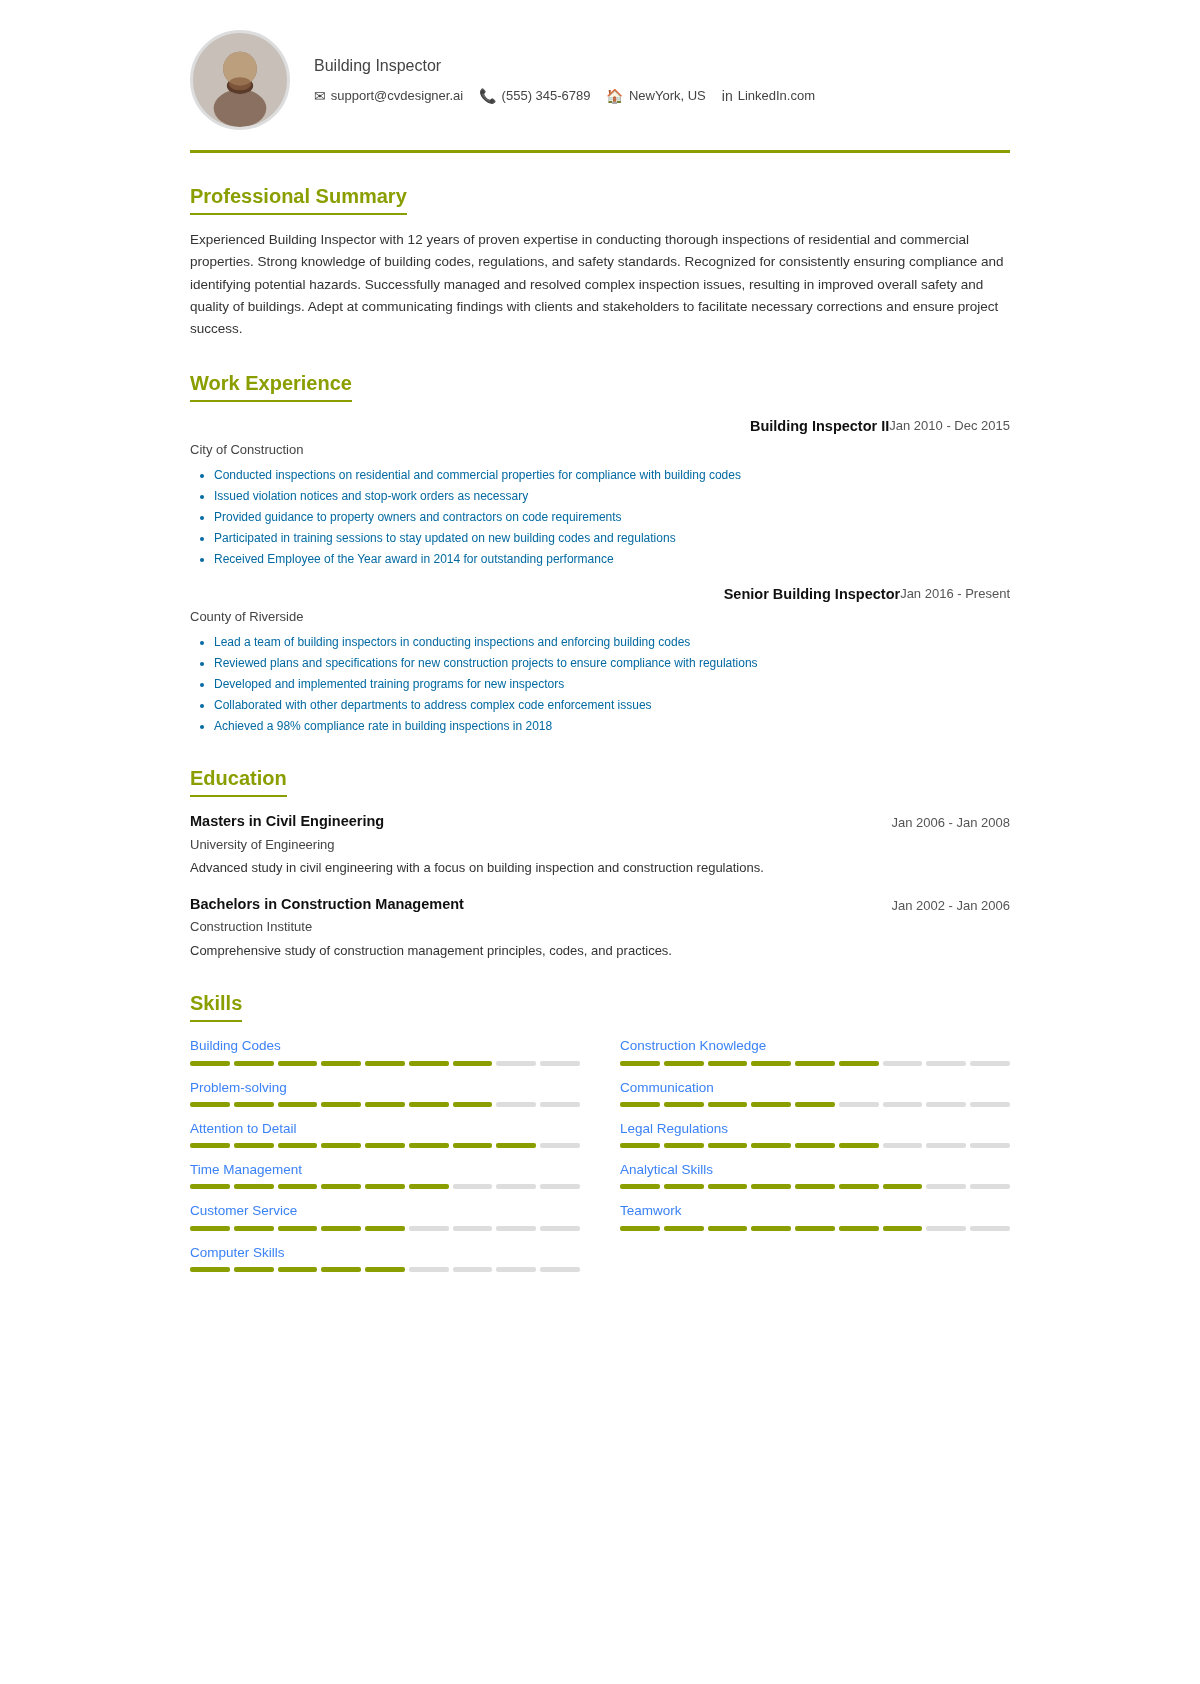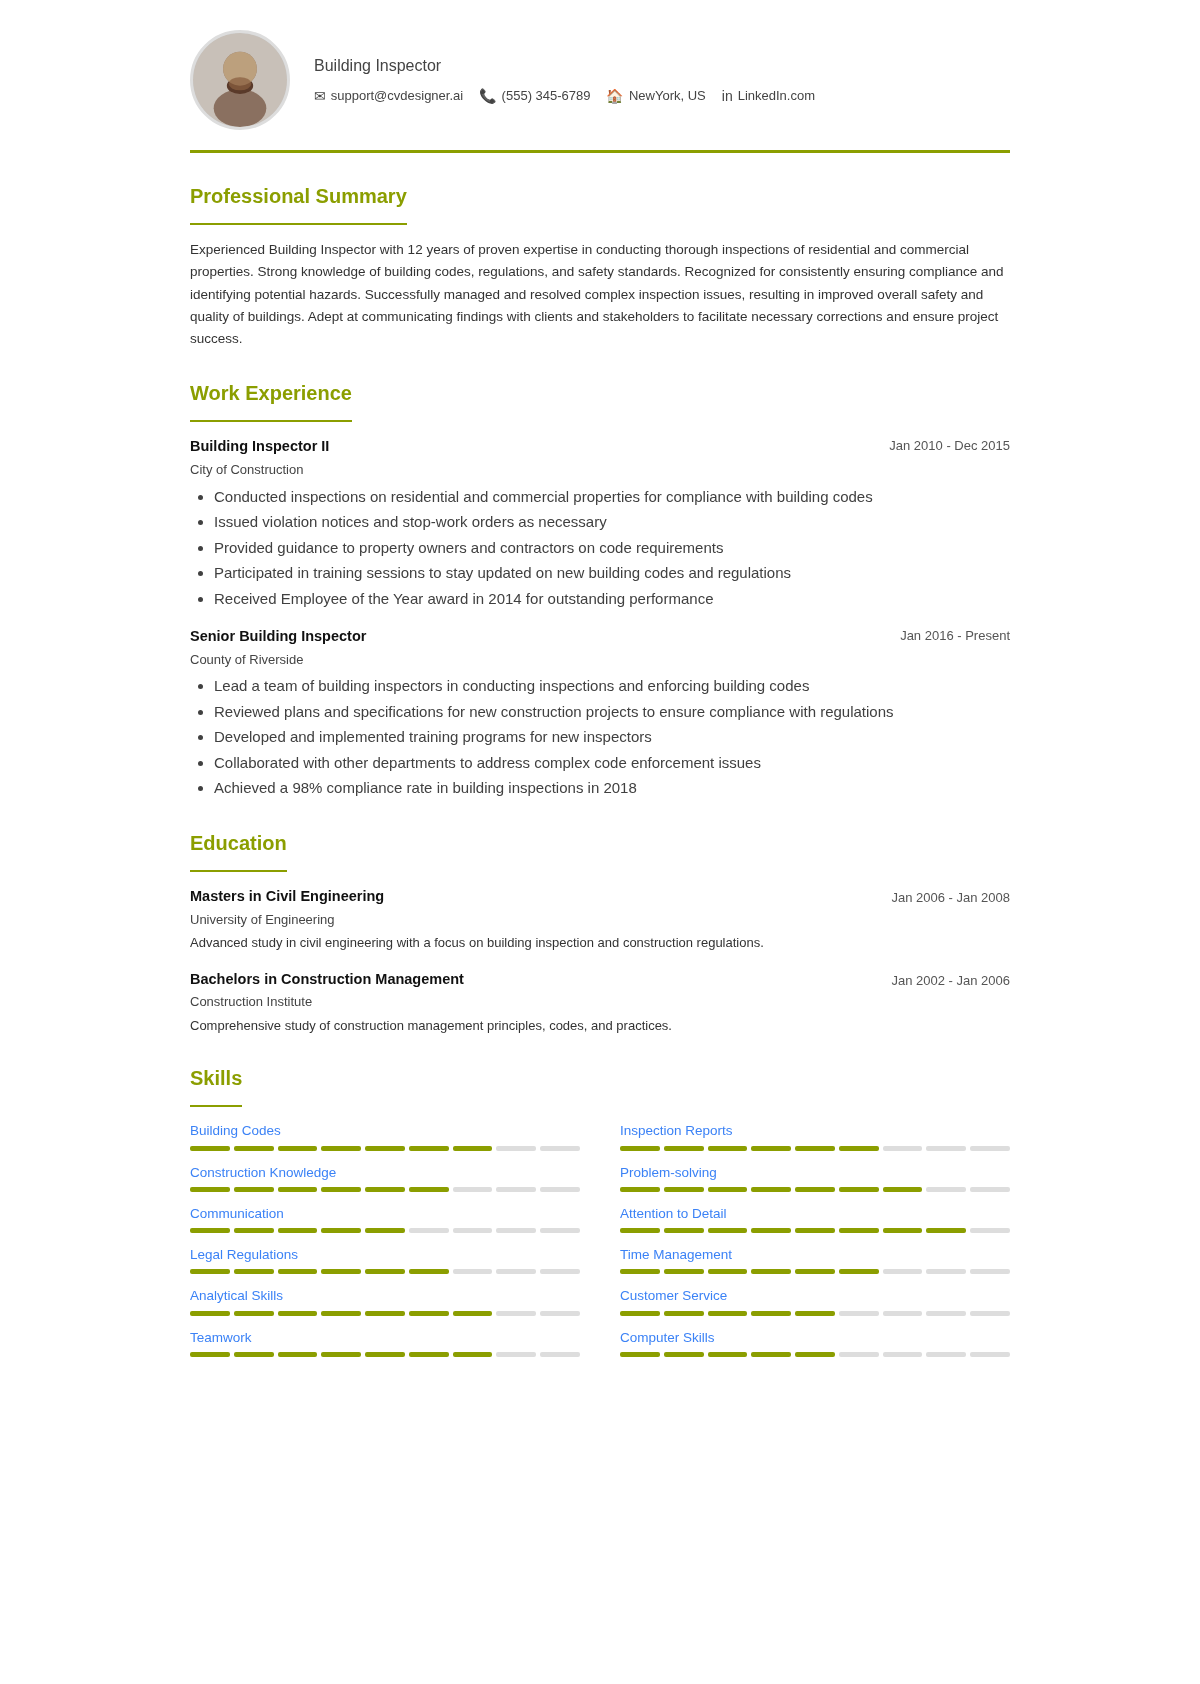--- a/index.html
+++ b/index.html
@@ -65,32 +65,32 @@
       font-size: 14px;
     }
     .section {
       margin-bottom: 28px;
     }
     .section-title {
       font-size: 20px;
       font-weight: bold;
       color: #8b9e00;
       border-bottom: 2px solid #8b9e00;
-      padding-bottom: 12px;
+      padding-bottom: 2px;
       margin-bottom: 14px;
       display: inline-block;
     }
     .summary-text {
       font-size: 13.5px;
       color: #333;
       line-height: 1.65;
     }
     .job-header {
       display: flex;
-      justify-content: space-between;
+      justify-content: flex-end;
       align-items: flex-start;
       margin-bottom: 2px;
     }
     .job-title {
       font-weight: bold;
       font-size: 14.5px;
       color: #111;
     }
     .job-date {
       font-size: 13px;
@@ -101,22 +101,22 @@
       font-size: 13px;
       color: #444;
       margin-bottom: 6px;
     }
     .job-bullets {
       list-style: disc;
       padding-left: 24px;
       margin-bottom: 16px;
     }
     .job-bullets li {
-      font-size: 15px;
-      color: #404040;
+      font-size: 12px;
+      color: #0369a1;
       margin-bottom: 3px;
     }
     .edu-header {
       display: flex;
       justify-content: space-between;
       align-items: flex-end;
       margin-bottom: 2px;
     }
     .edu-title {
       font-weight: bold;
@@ -278,34 +278,20 @@
           <div class="skill-segment filled"></div>
           <div class="skill-segment filled"></div>
           <div class="skill-segment filled"></div>
           <div class="skill-segment filled"></div>
           <div class="skill-segment filled"></div>
           <div class="skill-segment empty"></div>
           <div class="skill-segment empty"></div>
         </div>
   </div>
       <div class="skill-item">
-    <div class="skill-name">Inspection Reports</div>
-    <div class="skill-bar-container">
-          <div class="skill-segment filled"></div>
-          <div class="skill-segment filled"></div>
-          <div class="skill-segment filled"></div>
-          <div class="skill-segment filled"></div>
-          <div class="skill-segment filled"></div>
-          <div class="skill-segment filled"></div>
-          <div class="skill-segment empty"></div>
-          <div class="skill-segment empty"></div>
-          <div class="skill-segment empty"></div>
-        </div>
-  </div>
-      <div class="skill-item">
     <div class="skill-name">Construction Knowledge</div>
     <div class="skill-bar-container">
           <div class="skill-segment filled"></div>
           <div class="skill-segment filled"></div>
           <div class="skill-segment filled"></div>
           <div class="skill-segment filled"></div>
           <div class="skill-segment filled"></div>
           <div class="skill-segment filled"></div>
           <div class="skill-segment empty"></div>
           <div class="skill-segment empty"></div>

